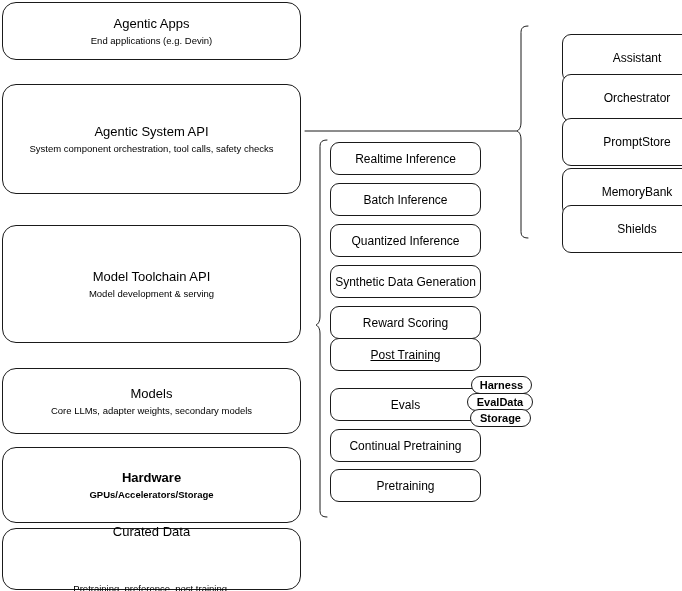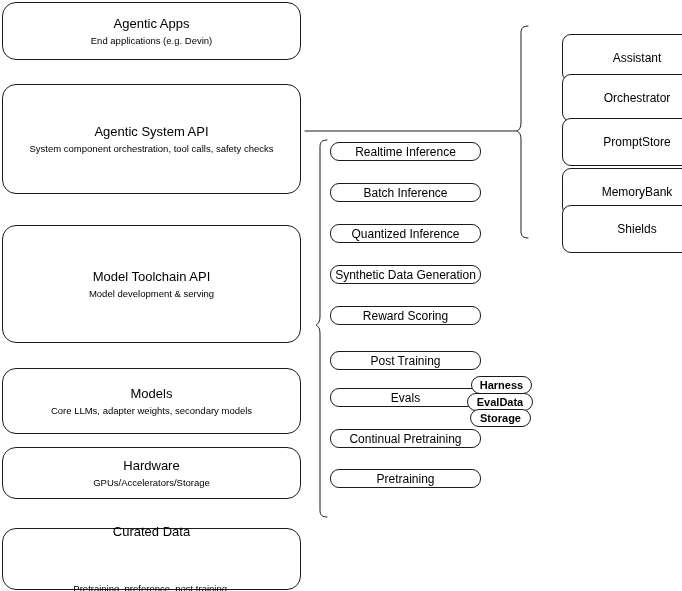--- a/index.html
+++ b/index.html
@@ -52,21 +52,21 @@
   .layer-box {
     left: 2px;
     width: 299px;
     border-radius: 14px;
   }
 
   
   .mid-box {
     left: 330px;
     width: 151px;
-    height: 19px;
+    height: 33px;
     border-radius: 9px;
   }
   .mid-box .title { font-size: 12px; }
 
   
   .right-box {
     left: 530px;
     width: 150px;
     height: 48px;
     border-radius: 9px;
@@ -149,21 +149,21 @@
   <div class="box layer-box" style="top:225px;height:118px;">
     <div class="title">Model Toolchain API</div>
     <div class="subtitle">Model development &amp; serving</div>
   </div>
 
   <div class="box layer-box" style="top:368px;height:66px;">
     <div class="title">Models</div>
     <div class="subtitle">Core LLMs, adapter weights, secondary models</div>
   </div>
 
-  <div class="box layer-box" style="top:447px;height:52px;">
+  <div class="box layer-box" style="top:447px;height:76px;font-weight:bold;">
     <div class="title">Hardware</div>
     <div class="subtitle">GPUs/Accelerators/Storage</div>
   </div>
 
   <div class="box layer-box" style="top:528px;height:62px;gap:40px;">
     <div class="title">Curated Data</div>
     <div class="subtitle">Pretraining, preference, post training.</div>
   </div>
 
   <div class="box mid-box" style="top:142px;">
@@ -179,21 +179,21 @@
   </div>
 
   <div class="box mid-box" style="top:265px;">
     <div class="title">Synthetic Data Generation</div>
   </div>
 
   <div class="box mid-box" style="top:306px;">
     <div class="title">Reward Scoring</div>
   </div>
 
-  <div class="box mid-box" style="top:351px;">
+  <div class="box mid-box" style="top:338px;text-decoration:underline;">
     <div class="title">Post Training</div>
   </div>
 
   <div class="box mid-box" style="top:388px;">
     <div class="title">Evals</div>
   </div>
 
   <div class="box mid-box" style="top:429px;">
     <div class="title">Continual Pretraining</div>
   </div>

